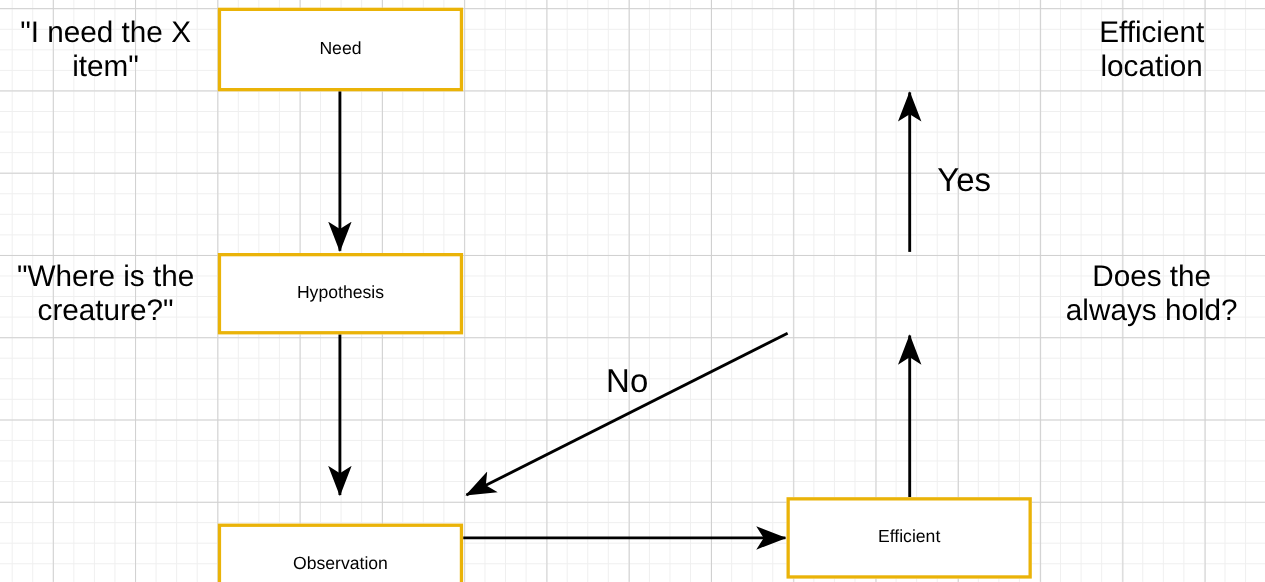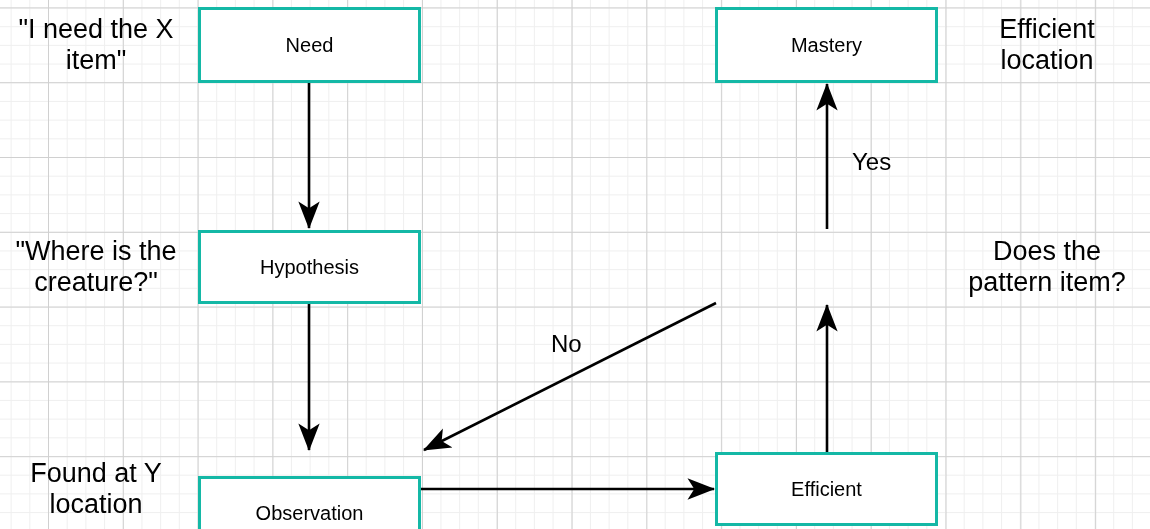--- a/index.html
+++ b/index.html
@@ -39,43 +39,43 @@
   }
   #edges {
     position: absolute;
     inset: 0;
     pointer-events: none;
   }
   .node {
     position: absolute;
     box-sizing: border-box;
     background: #ffffff;
-    border: 3px solid #14b8a6;
+    border: 3px solid #eab308;
     display: flex;
     align-items: center;
     justify-content: center;
-    font-size: 20px;
+    font-size: 16px;
     color: #000000;
     line-height: 1.2;
     text-align: center;
   }
   .side-label {
     position: absolute;
     font-size: 27px;
     color: #000000;
     line-height: 1.16;
     text-align: center;
     display: flex;
     align-items: center;
     justify-content: center;
     white-space: pre-line;
   }
   .edge-label {
     position: absolute;
-    font-size: 24px;
+    font-size: 30px;
     color: #000000;
     line-height: 1.15;
     text-align: right;
     background: transparent;
   }
 </style>
 </head>
 <body>
 
 <div id="canvas">
@@ -111,38 +111,33 @@
   </div>
 
   <div class="node" style="left:198px; top:230px; width:223px; height:74px;">
     <span>Hypothesis</span>
   </div>
 
   <div class="node" style="left:198px; top:476px; width:223px; height:74px;">
     <span>Observation</span>
   </div>
 
-  <div class="node" style="left:715px; top:7px; width:223px; height:76px;">
-    <span>Mastery</span>
-  </div>
 
 
   <div class="node" style="left:715px; top:452px; width:223px; height:74px;">
     <span>Efficient</span>
   </div>
 
   <div class="side-label" style="left:0px; top:6px; width:192px; height:78px;">"I need the X
 item"</div>
 
   <div class="side-label" style="left:0px; top:228px; width:192px; height:78px;">"Where is the
 creature?"</div>
 
-  <div class="side-label" style="left:0px; top:450px; width:192px; height:78px;">Found at Y
-location</div>
 
   <div class="side-label" style="left:944px; top:6px; width:206px; height:78px;">Efficient
 location</div>
 
   <div class="side-label" style="left:944px; top:228px; width:206px; height:78px;">Does the
-pattern item?</div>
+always hold?</div>
 
 
 </div>
 
 </body></html>

